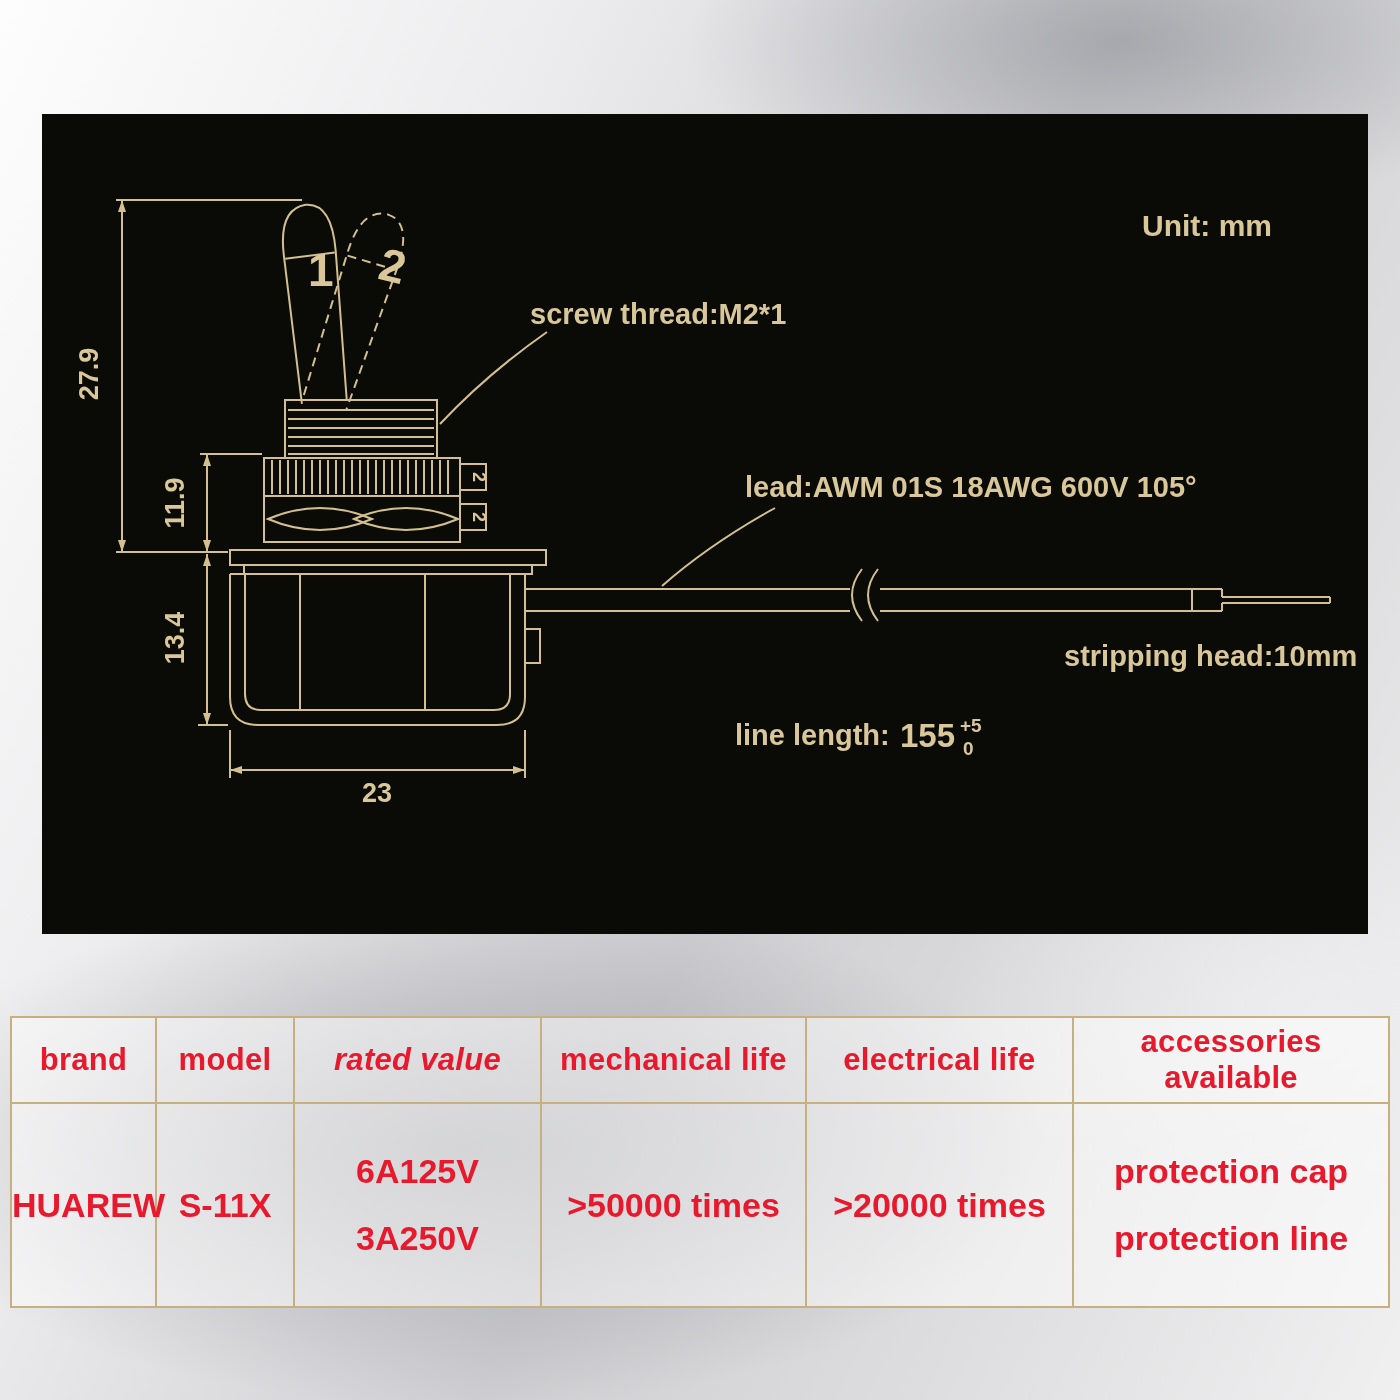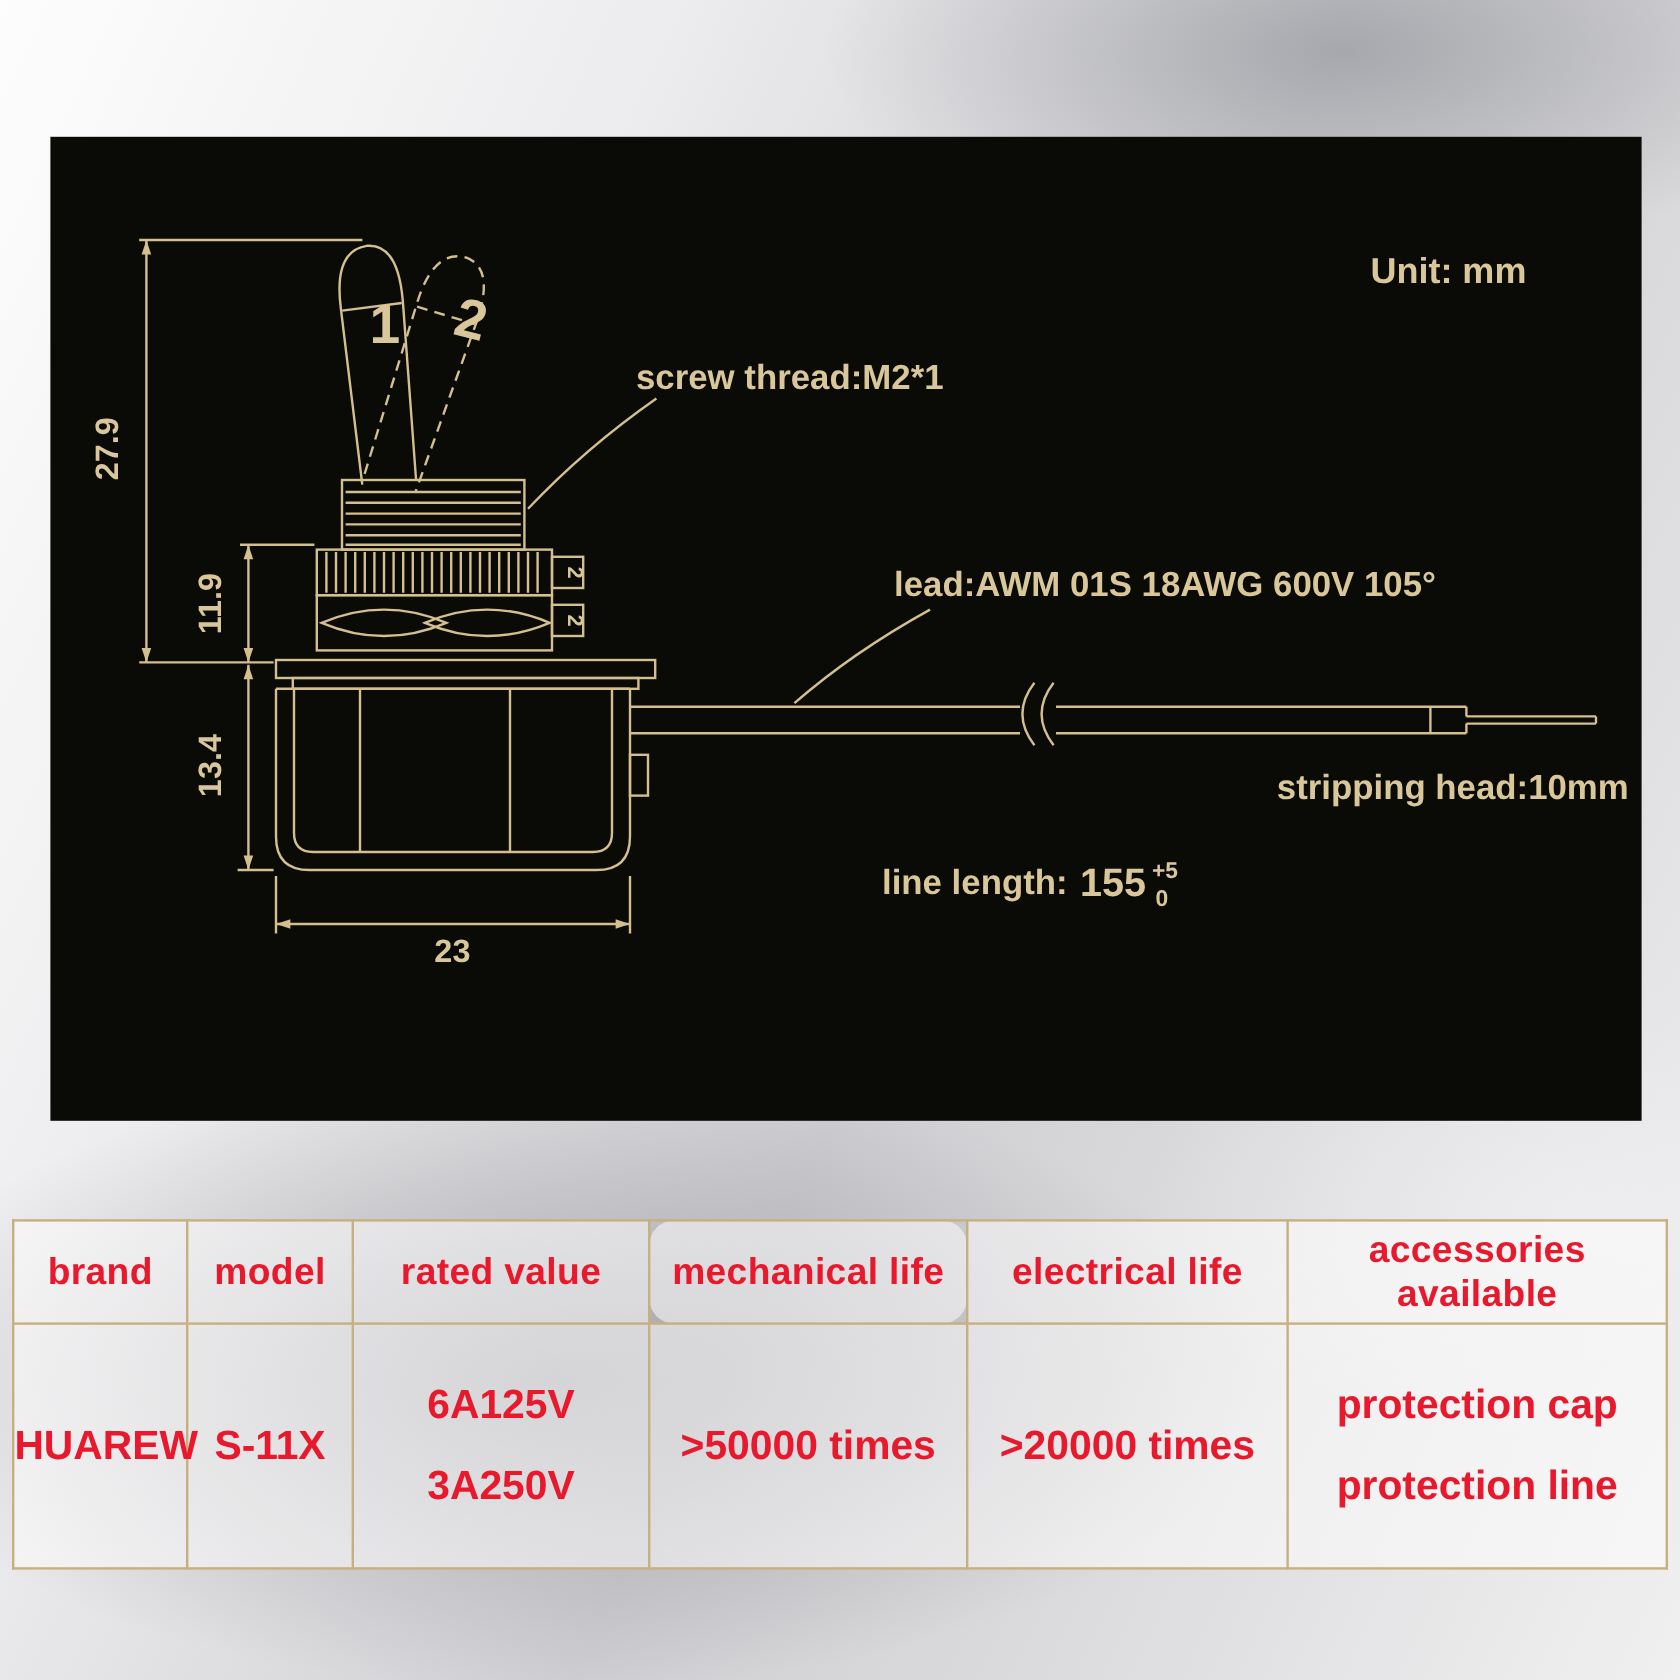--- a/index.html
+++ b/index.html
@@ -35,22 +35,22 @@
     background:rgba(255,255,255,0.52);
     color:#e8192d;
     font-weight:bold;
     text-align:center;
     vertical-align:middle;
   }
   .spec-table th { height:86px; font-size:31px; letter-spacing:0.3px; }
   .spec-table td { height:204px; font-size:34px; }
   .col-brand { width:145px; }
   .col-model { width:138px; }
-  .col-rated { width:247px; }
-  .col-mech  { width:265px;border-radius:21px; }
+  .col-rated { width:247px;font-style:italic; }
+  .col-mech  { width:265px; }
   .col-elec  { width:267px; }
   .col-acc   { width:316px; }
   .cell-line + .cell-line { margin-top:28px; }
 </style>
 </head>
 <body>
 
 <div class="page">
 
   <div class="diagram-panel">

